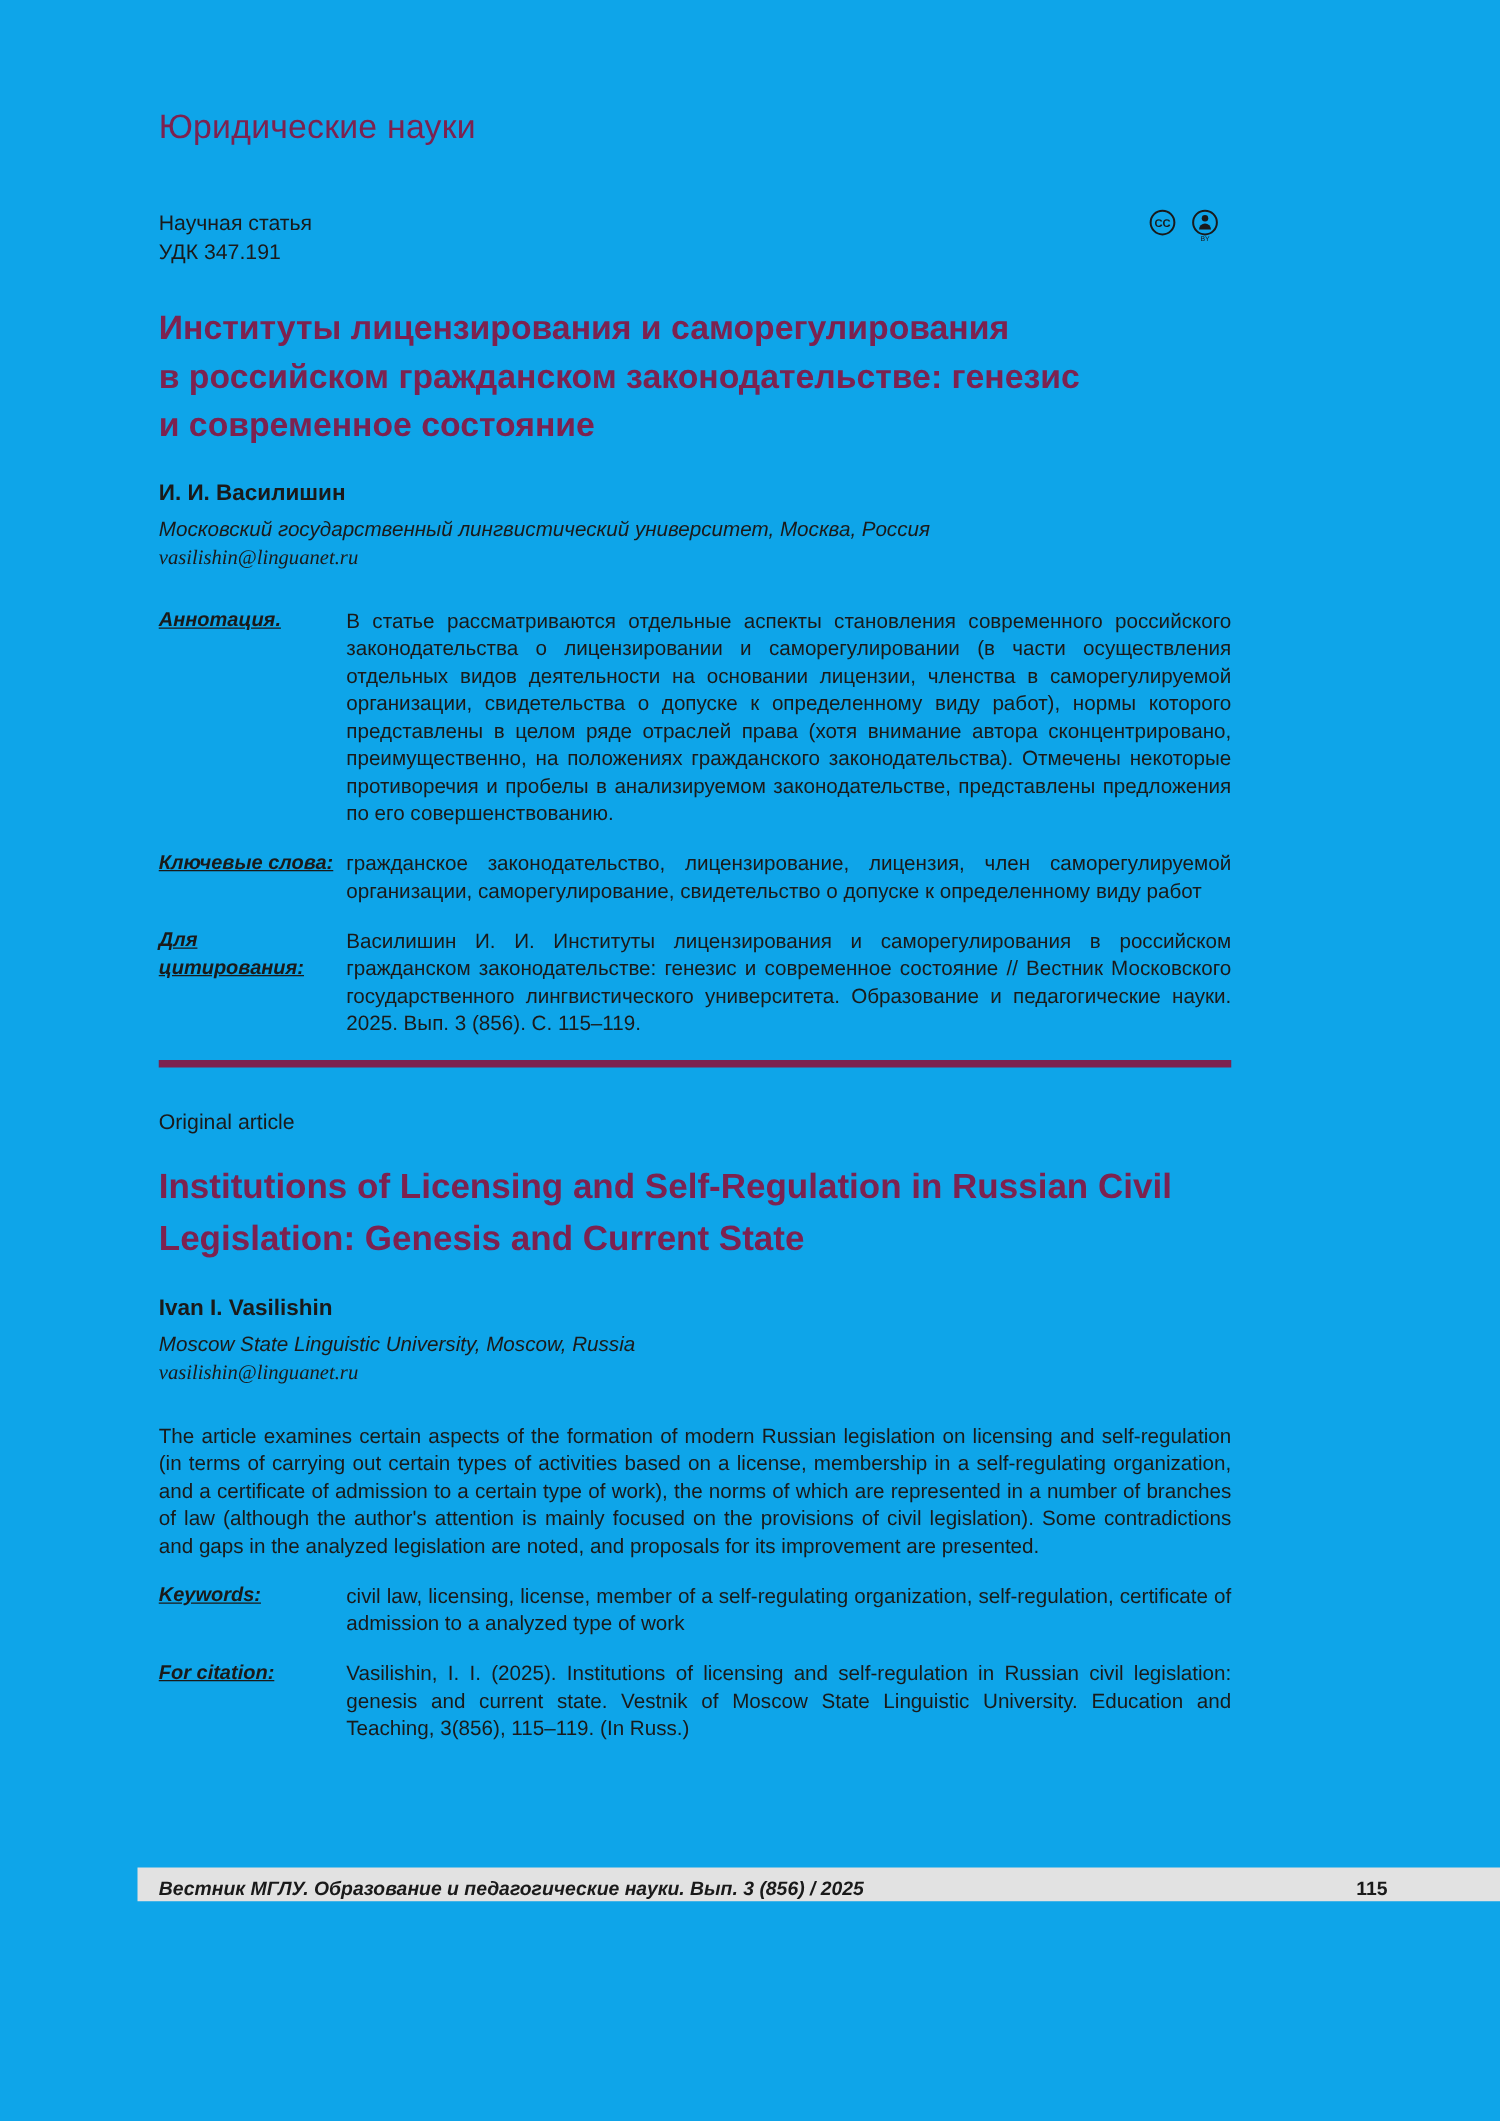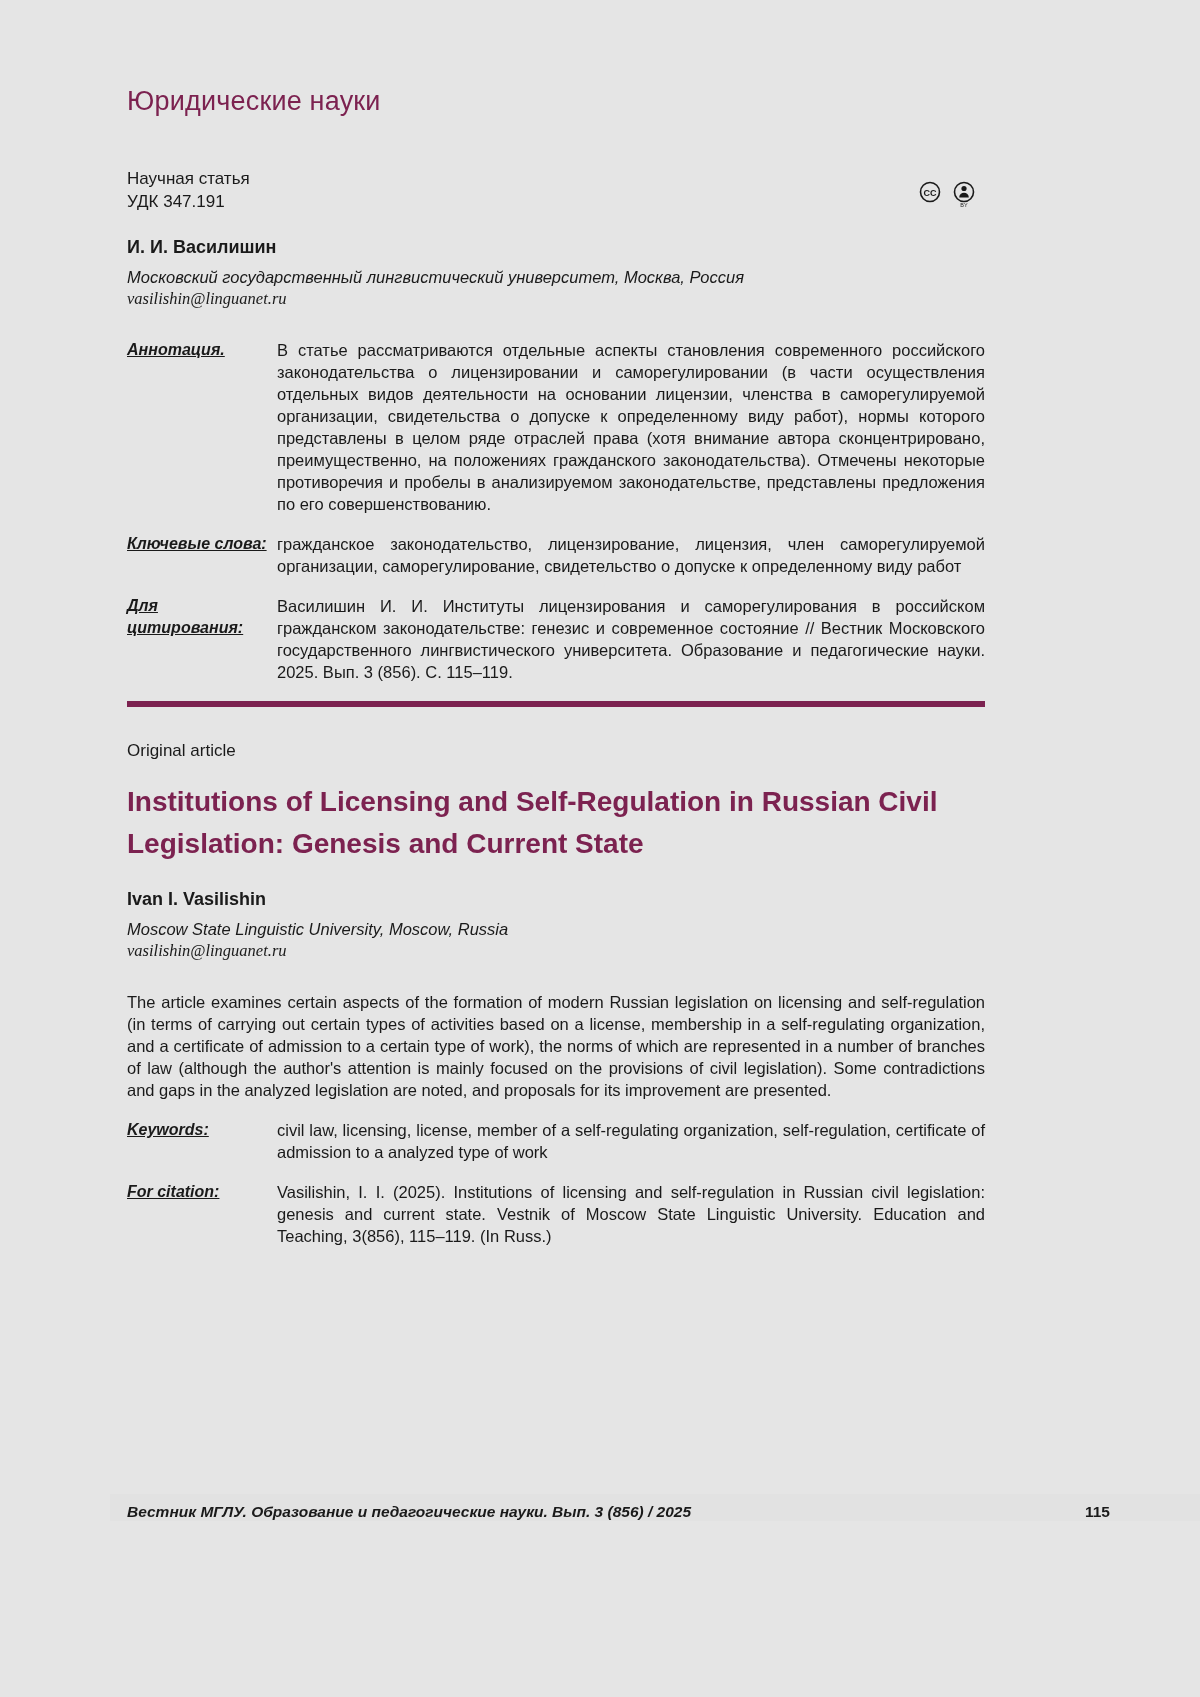--- a/index.html
+++ b/index.html
@@ -1,37 +1,37 @@
 <!DOCTYPE html>
 <html><head>
 <meta charset="utf-8">
 <style>
   * { box-sizing: border-box; margin: 0; padding: 0; }
   html, body { background: #ffffff; }
   .page {
     position: relative;
     width: 1200px;
     height: 1697px;
-    background: #e5e5e5;
+    background: #0ea5e9;
     overflow: hidden;
     font-family: "Liberation Sans", "DejaVu Sans", sans-serif;
     color: #1a1a1a;
   }
   .content { padding: 86px 215px 0 127px; }
 
   .section-heading {
     font-size: 27px;
     font-weight: normal;
     color: #7c2250;
     letter-spacing: 0.2px;
   }
   .meta-row {
     display: flex;
     justify-content: space-between;
-    align-items: flex-end;
+    align-items: flex-start;
     margin-top: 50px;
     font-size: 17px;
     line-height: 23px;
   }
   .cc-badge { display: inline-block; cursor: pointer; }
 
   .title-ru {
     margin-top: 30px;
     font-size: 27px;
     line-height: 39px;
@@ -113,20 +113,23 @@
           <circle cx="13" cy="11" r="9.5" fill="none" stroke="#1a1a1a" stroke-width="1.6"></circle>
           <text x="13" y="14.5" font-size="9" font-weight="bold" text-anchor="middle" fill="#1a1a1a">CC</text>
           <circle cx="47" cy="11" r="9.5" fill="none" stroke="#1a1a1a" stroke-width="1.6"></circle>
           <circle cx="47" cy="7.5" r="2.6" fill="#1a1a1a"></circle>
           <path d="M42.2 16.5 a4.8 4.8 0 0 1 9.6 0 z" fill="#1a1a1a"></path>
           <text x="47" y="25.5" font-size="5.5" text-anchor="middle" fill="#1a1a1a">BY</text>
         </svg>
       </div>
     </div>
 
+    <div class="title-ru">Институты лицензирования и саморегулирования
+в российском гражданском законодательстве: генезис
+и современное состояние</div>
 
     <div class="author">И. И. Василишин</div>
     <div class="affiliation">Московский государственный лингвистический университет, Москва, Россия</div>
     <div>
       <a class="email" href="#">vasilishin@linguanet.ru</a>
     </div>
 
     <div class="blocks">
       <div class="row">
         <div class="label">Аннотация.</div>

